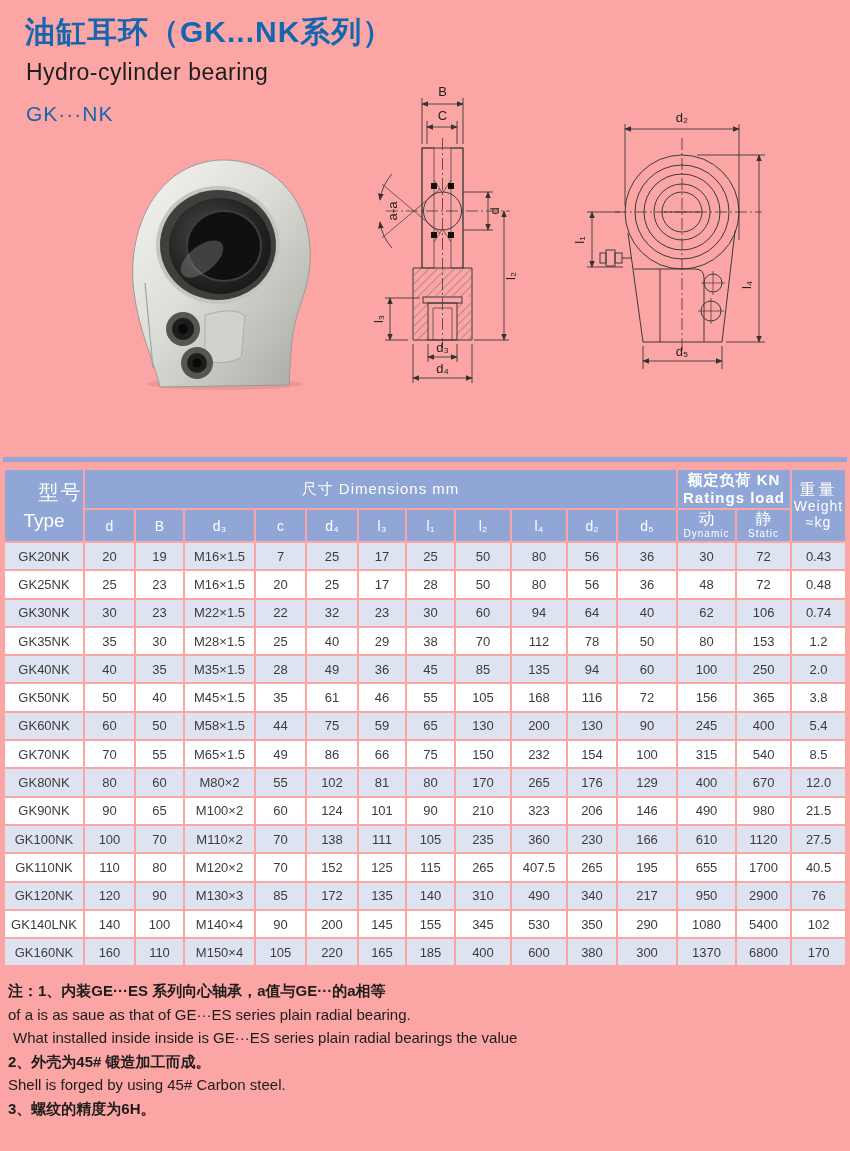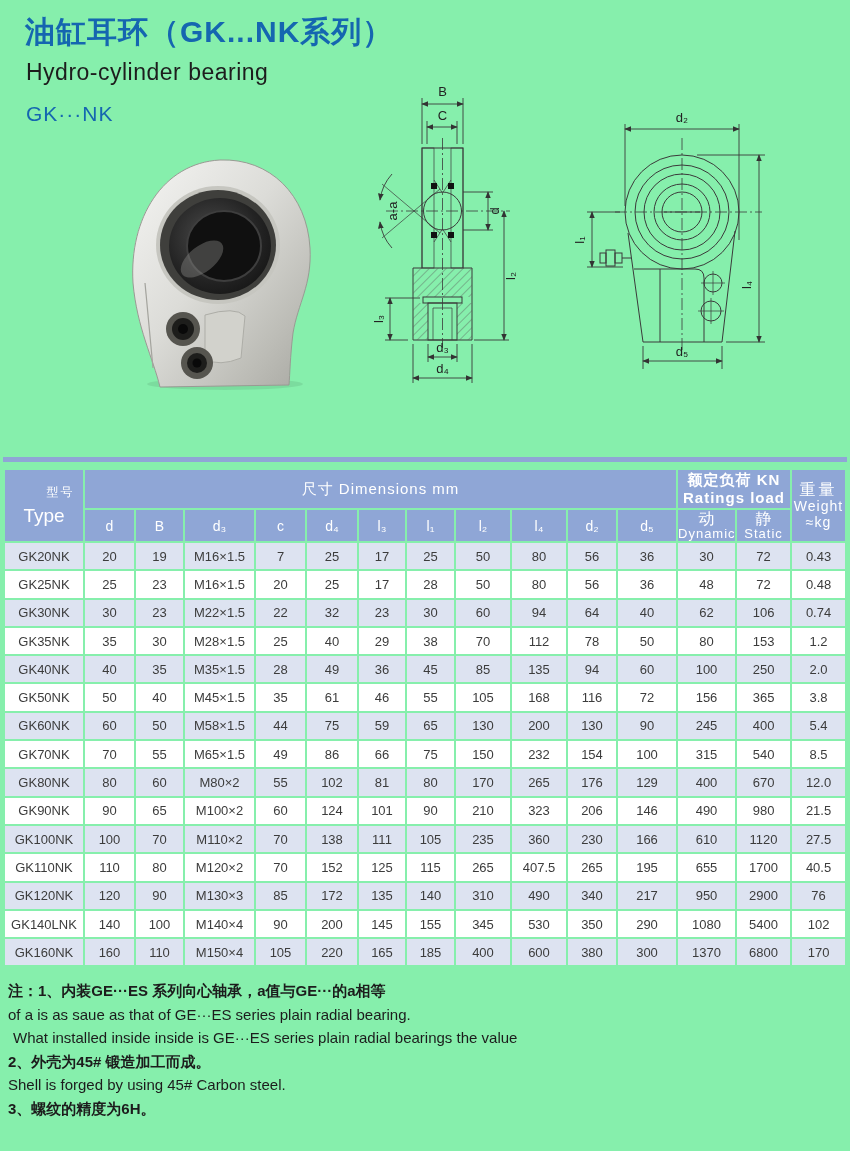--- a/index.html
+++ b/index.html
@@ -1,18 +1,18 @@
 <!DOCTYPE html>
 <html><head>
 <meta charset="utf-8">
 <style>
   * { box-sizing: border-box; }
   html,body { margin:0; padding:0; background:#fff; }
   body { font-family:"Liberation Sans","DejaVu Sans",sans-serif; }
-  .page { position:relative; width:850px; height:1151px; background:#86efac; overflow:hidden; }
+  .page { position:relative; width:850px; height:1151px; background:#fca5a5; overflow:hidden; }
 
   
   .top-section { position:relative; height:466px; }
   .titles { position:absolute; left:25px; top:12px; }
   .title-cn { font-size:30px; font-weight:bold; color:#1566b0; letter-spacing:1px; margin:0; }
   .title-en { font-size:23px; color:#1d1d1d; margin:6px 0 12px 1px; letter-spacing:0.5px; }
   .series   { font-size:21px; color:#1566b0; margin:16px 0 0 1px; letter-spacing:1px; }
 
   .photo-svg   { position:absolute; left:85px;  top:133px; }
   .section-svg { position:absolute; left:358px; top:76px;  }
@@ -29,28 +29,28 @@
   
   table.spec { border-collapse:separate; border-spacing:2px 2.5px; table-layout:fixed;
                width:844px; margin:2px 0 0 3px; }
   table.spec th { background:#8fa6d6; color:#fff; font-weight:normal; text-align:center; padding:0; }
   table.spec td { text-align:center; font-size:13px; color:#3c3c3c; height:26.3px; padding:0;
                   white-space:nowrap; overflow:hidden; }
   tr.alt td   { background:#dde3f1; }
   tr.plain td { background:#ffffff; }
   .h-row1 th { height:38px; }
   .h-row2 th { height:30px; font-size:14px; }
-  .th-type .cn { font-size:12px; letter-spacing:2px;padding-left:33px; }
+  .th-type .cn { font-size:20px; letter-spacing:2px;padding-left:33px; }
   .th-type .en { font-size:19px; margin-top:4px; }
   .th-dims { font-size:15px; letter-spacing:1px; }
   .th-ratings div { font-size:15px; line-height:18px; letter-spacing:1px;font-weight:bold; }
   .th-weight div { font-size:14px; line-height:16px; letter-spacing:1px; }
   .th-weight .cn { font-size:16px; letter-spacing:3px; }
   .th-ds .cn { font-size:16px; line-height:17px; }
-  .th-ds .en { font-size:13px; line-height:14px; letter-spacing:1px; }
+  .th-ds .en { font-size:10px; line-height:14px; letter-spacing:1px; }
 
   
   .notes { margin:12px 0 12px 8px; }
   .note-line { font-size:15px; line-height:23.5px; color:#1c1c1c; }
   .note-line.cn { font-weight:bold; }
   .note-line.indent { padding-left:5px; }
 </style>
 </head>
 <body>
 

